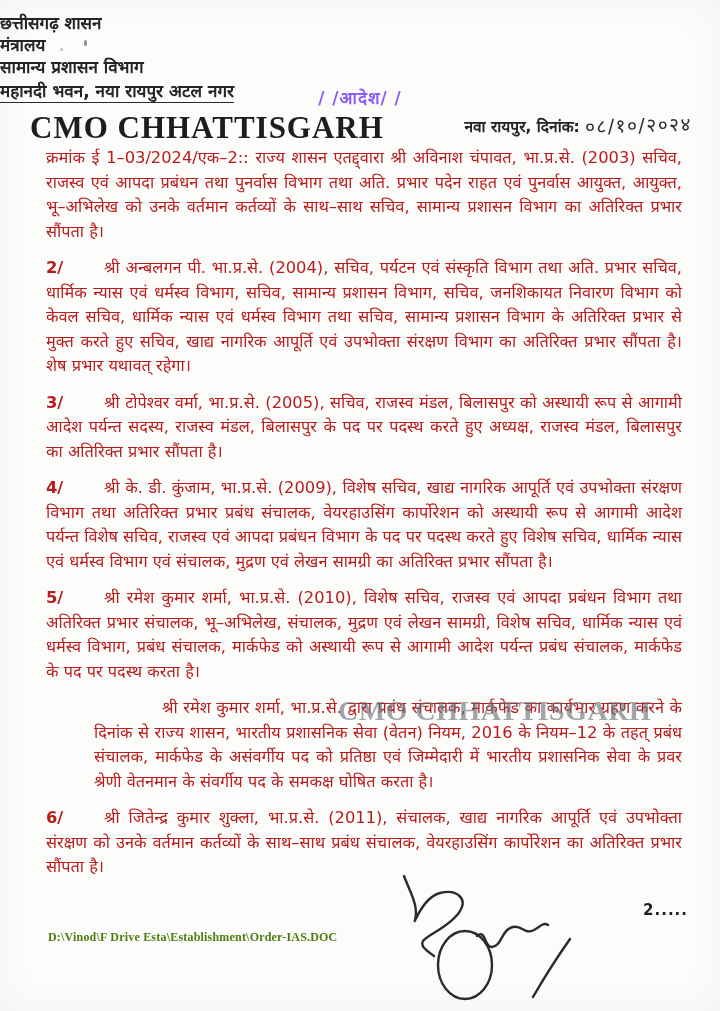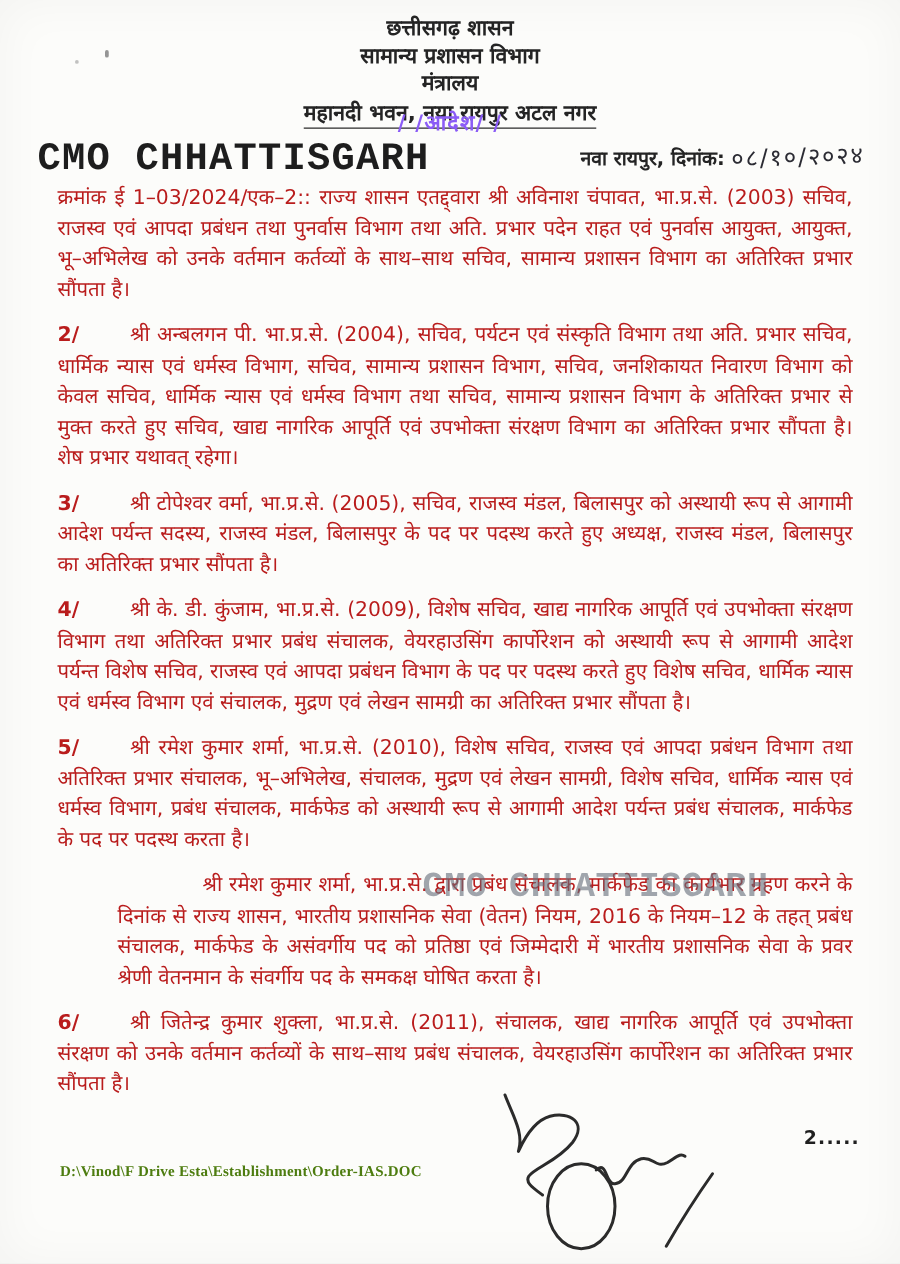--- a/index.html
+++ b/index.html
@@ -13,21 +13,20 @@
   .page{
     position:relative;
     width:720px;height:1011px;
     background:#fcfcfa;
     box-shadow:inset 0 0 40px rgba(0,0,0,0.04);
     overflow:hidden;
   }
   
   .header{
     position:absolute;top:12px;left:0;width:720px;
-    text-align:center;
   }
   .header .h-line{
     font-size:17px;font-weight:600;line-height:22px;color:#242424;
   }
   .header .h-line.bold-underline{
     font-weight:700;font-size:17px;margin-top:2px;
   }
   .header .h-line.bold-underline span{
     border-bottom:1.5px solid #2a2a2a;padding-bottom:1px;
   }
@@ -39,21 +38,21 @@
     position:absolute;top:112px;right:28px;
     font-size:15.5px;font-weight:600;color:#242424;white-space:nowrap;
   }
   .date-line .handwritten{
     font-size:19px;font-weight:500;letter-spacing:1.5px;
     display:inline-block;transform:rotate(-1.5deg);color:#2b2b33;
   }
   
   .wm{
     position:absolute;
-    font-family:Liberation Mono, monospace;
+    font-family:Liberation Serif, serif;
     font-weight:700;white-space:nowrap;pointer-events:none;text-align:right;
   }
   .wm-top{
     top:110px;left:30px;font-size:31px;letter-spacing:1px;color:#1d1d1d;
   }
   .wm-mid{
     top:695px;left:338px;font-size:28px;letter-spacing:0.5px;
     color:rgba(104,112,124,0.62);
   }
   
@@ -87,22 +86,22 @@
 </head>
 <body>
 
 <div class="page">
 
   <div class="speck"></div>
   <div class="speck speck2"></div>
 
   <div class="header">
     <div class="h-line">छत्तीसगढ़ शासन</div>
+    <div class="h-line">मंत्रालय</div>
     <div class="h-line">सामान्य प्रशासन विभाग</div>
-    <div class="h-line">मंत्रालय</div>
     <div class="h-line bold-underline">
       <span>महानदी भवन, नया रायपुर अटल नगर</span>
     </div>
   </div>
 
   <div class="order-title">/ /आदेश/ /</div>
 
   <div class="wm wm-top">CMO CHHATTISGARH</div>
 
   <div class="date-line">

